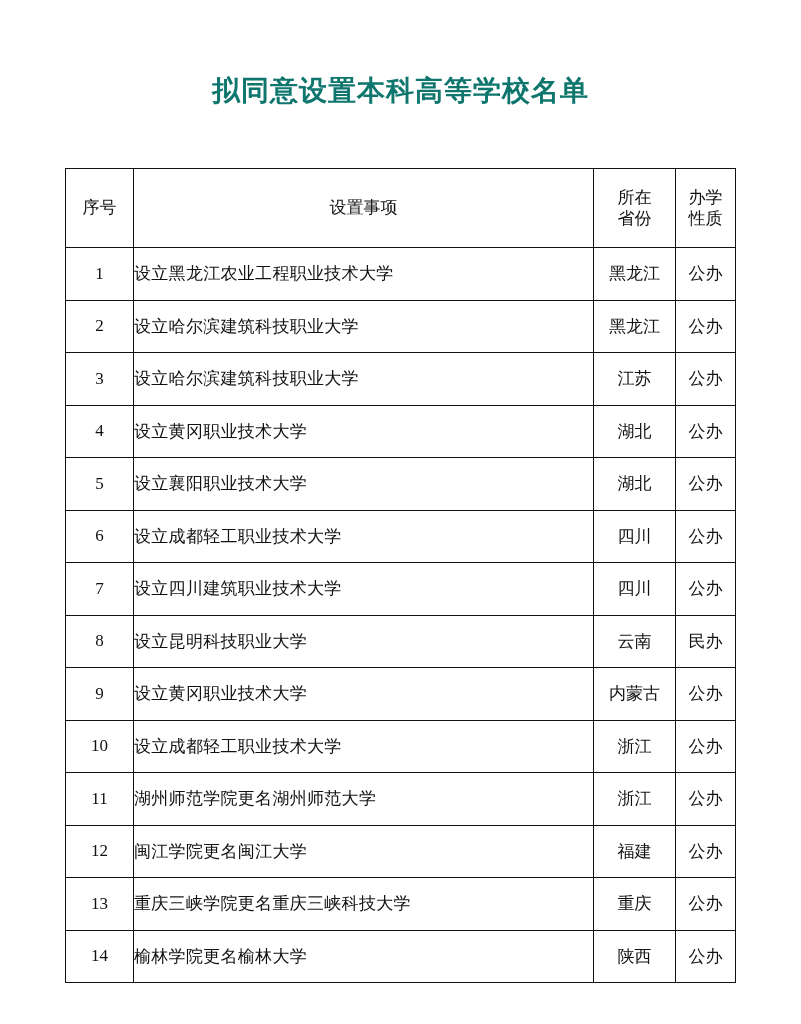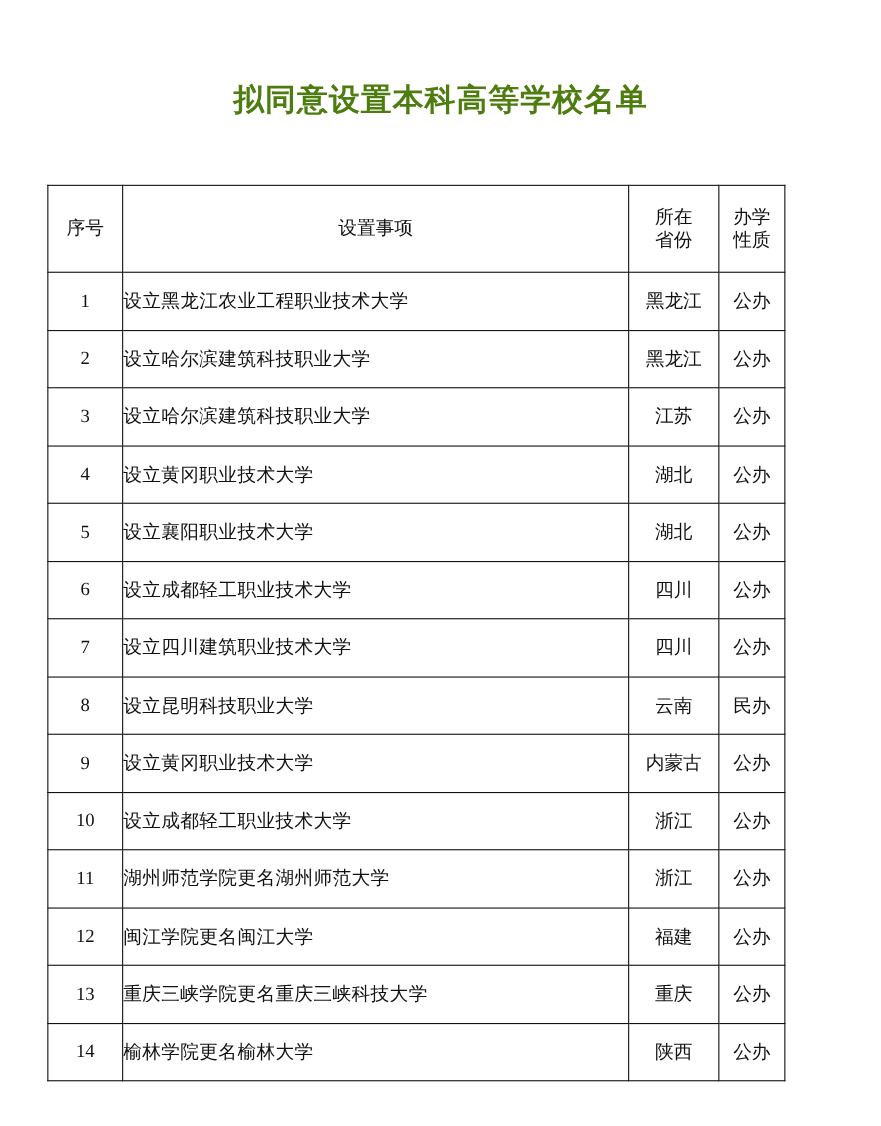--- a/index.html
+++ b/index.html
@@ -23,28 +23,27 @@
     background: #ffffff;
   }
   .doc-title {
     text-align: center;
     font-size: 28px;
     font-weight: bold;
     letter-spacing: 1px;
     margin: 0;
     padding-top: 72px;
     padding-bottom: 0;
-    color: #4d7c0f;
+    color: #0f766e;
     font-family: "Liberation Serif", "DejaVu Serif", serif;
   }
   .table-wrap {
     margin-top: 58px;
     display: flex;
-    justify-content: flex-start;
-    margin-left: 43px;
+    justify-content: center;
   }
   table.list-table {
     border-collapse: collapse;
     width: 670px;
     table-layout: fixed;
     border: 1.5px solid #111111;
   }
   table.list-table th,
   table.list-table td {
     border: 1px solid #111111;

